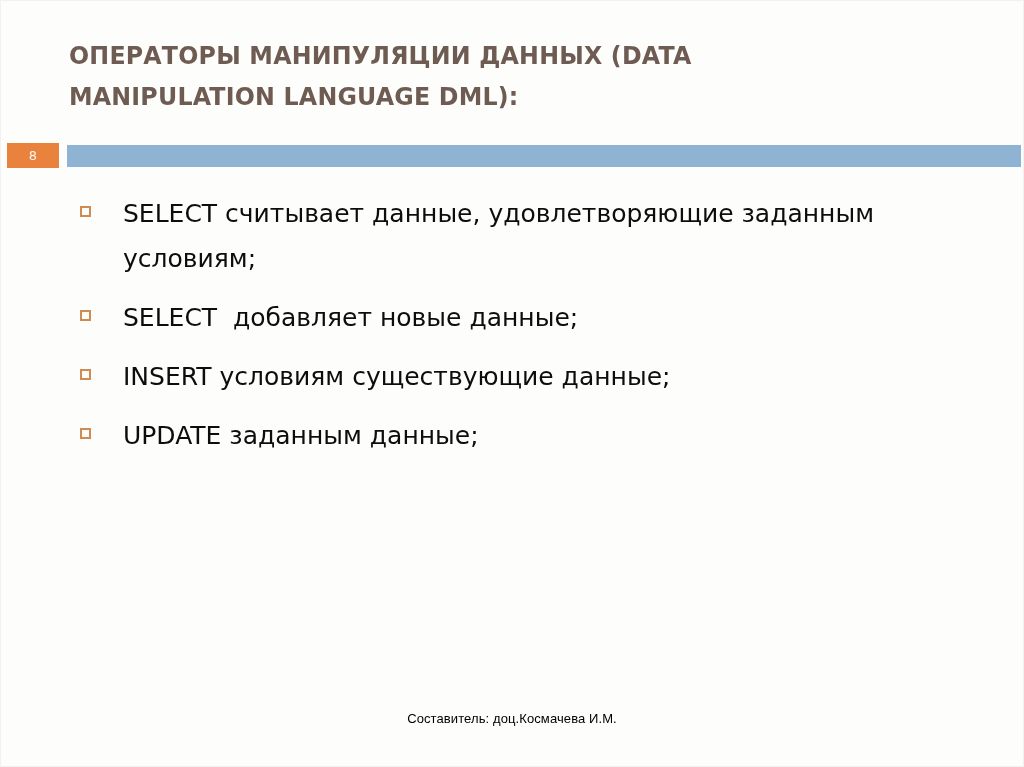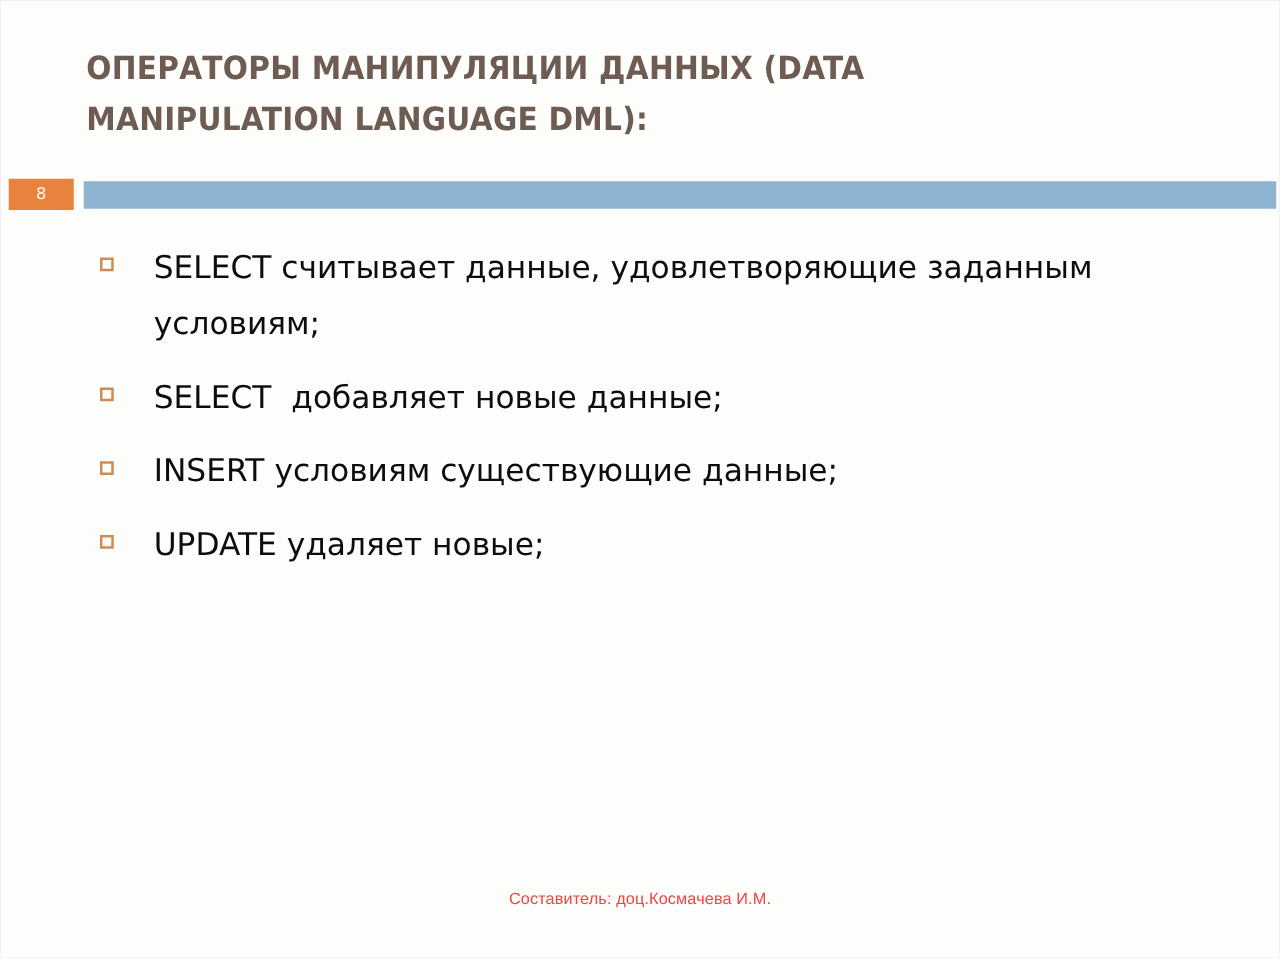--- a/index.html
+++ b/index.html
@@ -110,21 +110,21 @@
     white-space: pre-wrap;
   }
 
   
   #footer {
     position: absolute;
     left: 0;
     right: 0;
     top: 710px;
     text-align: center;
-    color: #ef4444;
+    color: #000000;
     font-family: "Liberation Sans", sans-serif;
     font-size: 13px;
     letter-spacing: 0.1px;
   }
 </style>
 </head>
 <body>
 
 <div id="slide">
 
@@ -146,20 +146,20 @@
       <span class="bullet-keyword">SELECT</span><span class="bullet-text">  добавляет новые данные;</span>
     </li>
 
     <li class="bullet-item">
       <span class="bullet-marker"></span>
       <span class="bullet-keyword">INSERT</span><span class="bullet-text"> условиям существующие данные;</span>
     </li>
 
     <li class="bullet-item">
       <span class="bullet-marker"></span>
-      <span class="bullet-keyword">UPDATE</span><span class="bullet-text"> удаляет новые;</span>
+      <span class="bullet-keyword">UPDATE</span><span class="bullet-text"> заданным данные;</span>
     </li>
 
   </ul>
 
   <div id="footer">Составитель: доц.Космачева И.М.</div>
 
 </div>
 
 </body></html>

